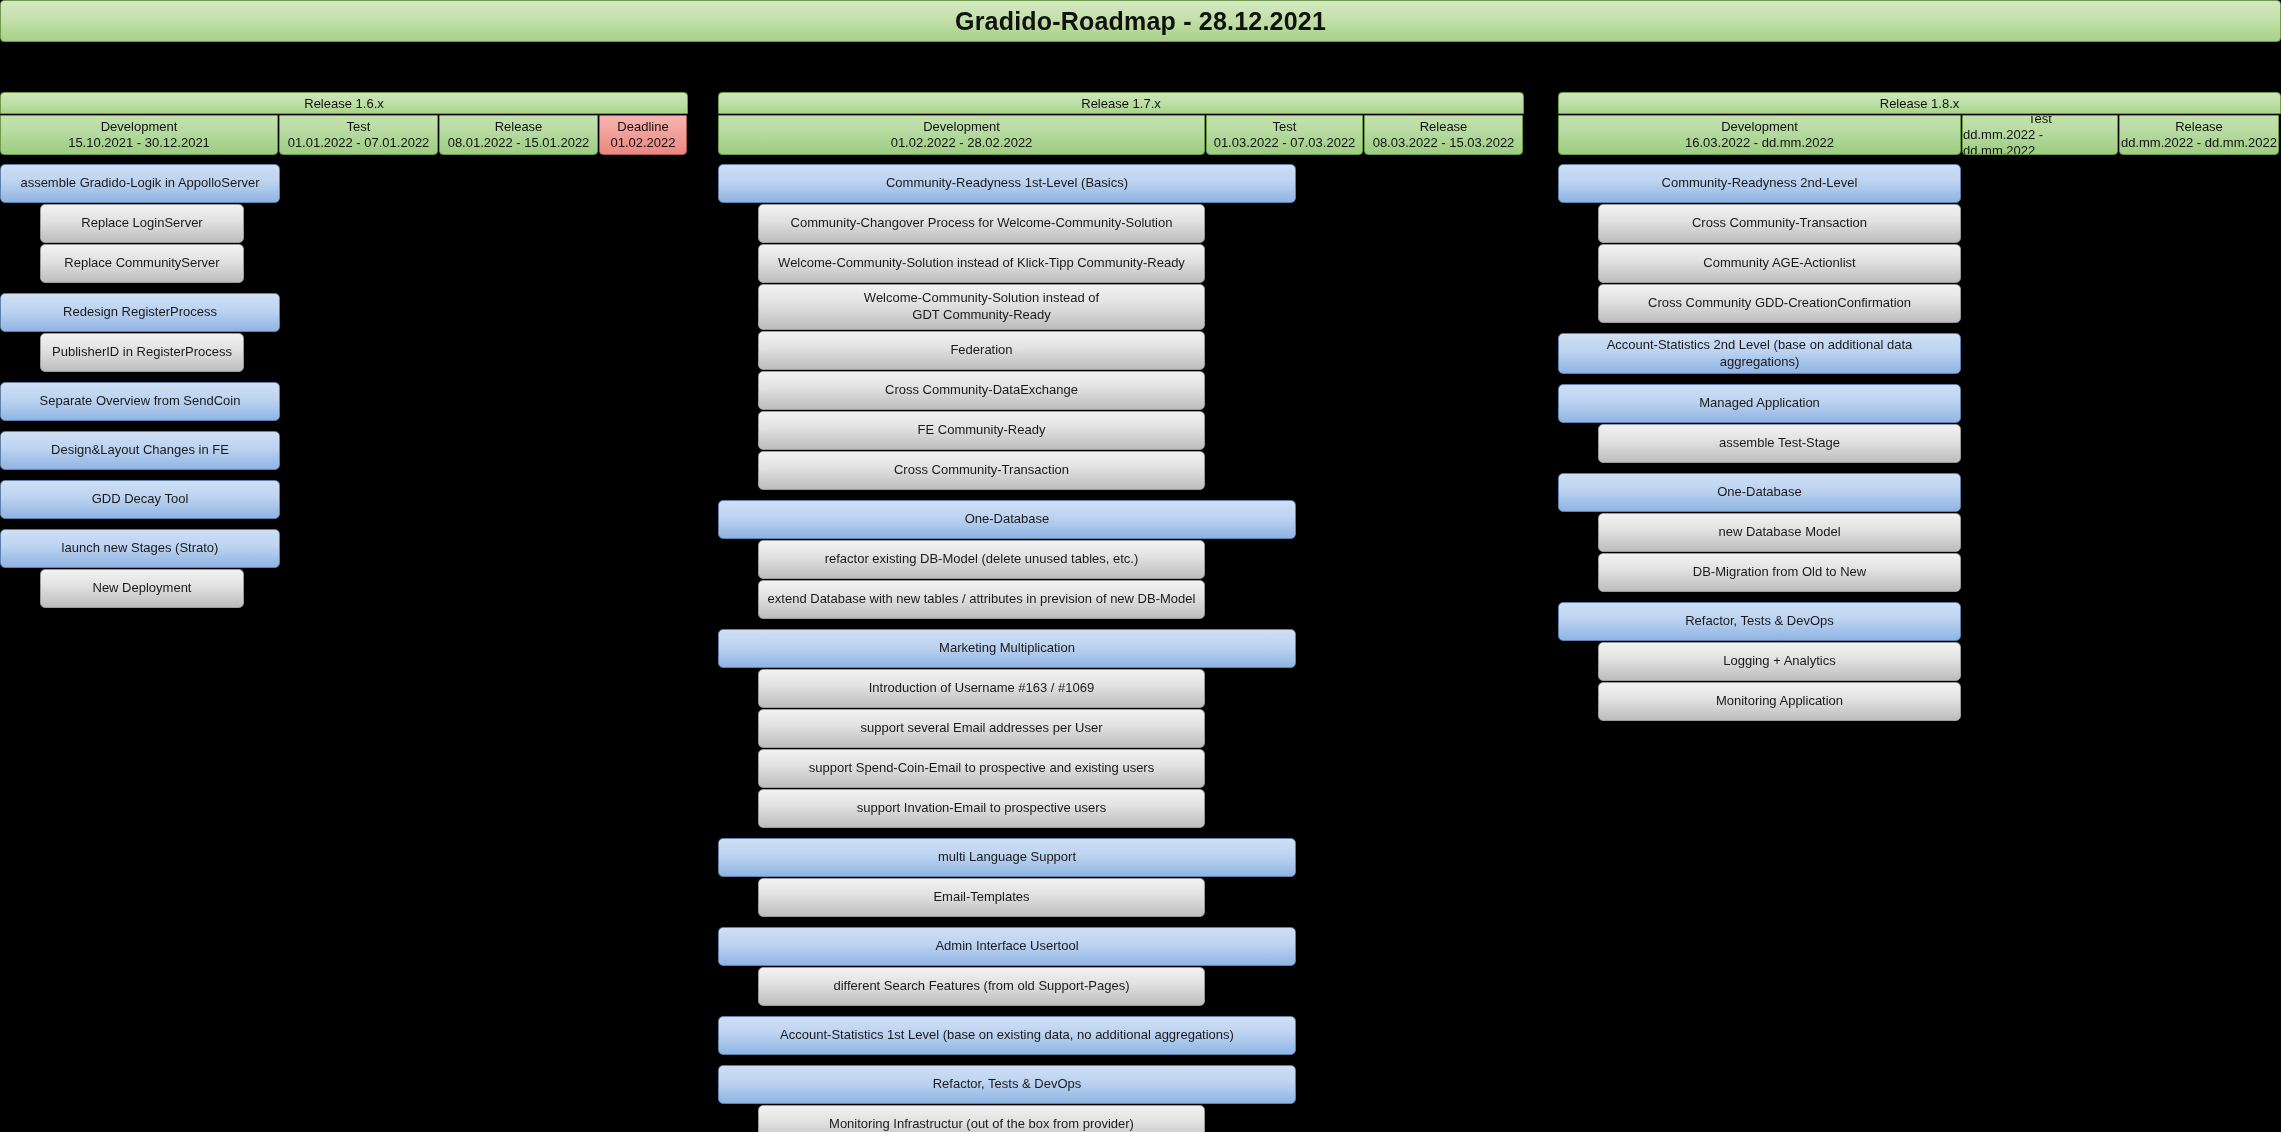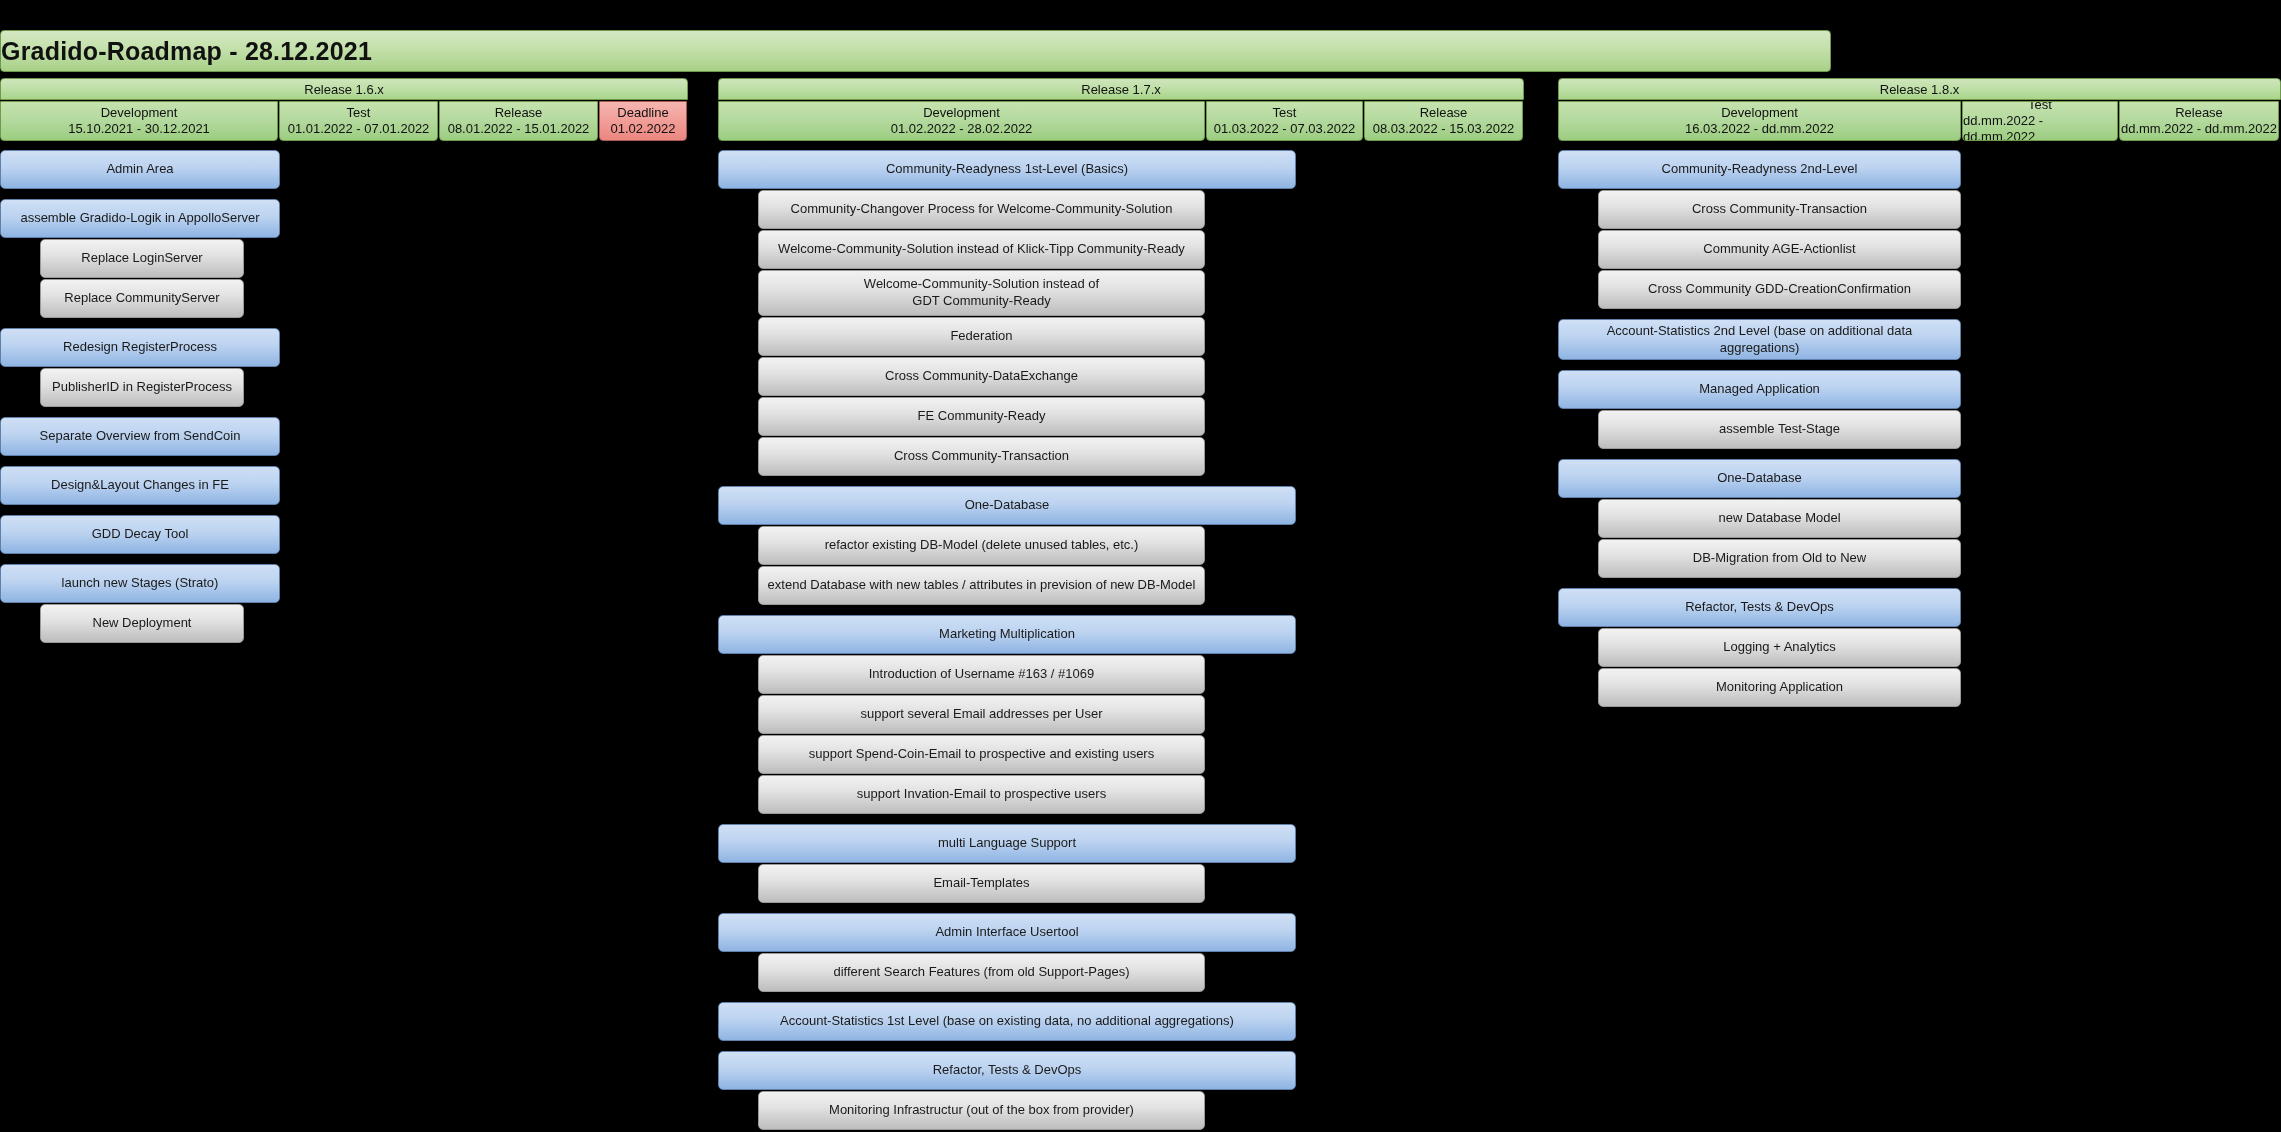--- a/index.html
+++ b/index.html
@@ -13,41 +13,41 @@
     font-family: "Liberation Sans", sans-serif;
     overflow: hidden;
     position: relative;
   }
 
   
   #title-bar {
     position: absolute;
     left: 0;
     top: 0;
-    width: 1831px;
+    width: 2281px;
     height: 42px;
     background: linear-gradient(to bottom, #d4e8c2 0%, #c3e0aa 45%, #a8d188 100%);
     border: 1px solid #6f9a4e;
     border-radius: 4px;
     box-sizing: border-box;
     display: flex;
     align-items: center;
-    margin-top: 30px;
+    justify-content: center;
   }
   #title-bar .title-text {
     font-size: 25px;
     font-weight: bold;
     color: #111111;
     letter-spacing: 0.2px;
   }
 
   
   .column {
     position: absolute;
-    top: 78px;
+    top: 92px;
   }
   #col-0 { left: 0px;    width: 688px;  }
   #col-1 { left: 718px;  width: 806px;  }
   #col-2 { left: 1558px; width: 723px;  }
 
   
   .release-title {
     height: 22px;
     background: linear-gradient(to bottom, #cfe5bb 0%, #bedfa6 50%, #a9d58c 100%);
     border: 1px solid #6f9a4e;
@@ -164,21 +164,20 @@
       <div class="phase p-rel">
         <span>Release</span>
         <span>08.01.2022 - 15.01.2022</span>
       </div>
       <div class="phase p-deadline deadline">
         <span>Deadline</span>
         <span>01.02.2022</span>
       </div>
     </div>
     <div class="items">
-      <div class="task level0">Admin Area</div>
       <div class="task level0">assemble Gradido-Logik in AppolloServer</div>
       <div class="task level1">Replace LoginServer</div>
       <div class="task level1">Replace CommunityServer</div>
       <div class="task level0">Redesign RegisterProcess</div>
       <div class="task level1">PublisherID in RegisterProcess</div>
       <div class="task level0">Separate Overview from SendCoin</div>
       <div class="task level0">Design&amp;Layout Changes in FE</div>
       <div class="task level0">GDD Decay Tool</div>
       <div class="task level0">launch new Stages (Strato)</div>
       <div class="task level1">New Deployment</div>

